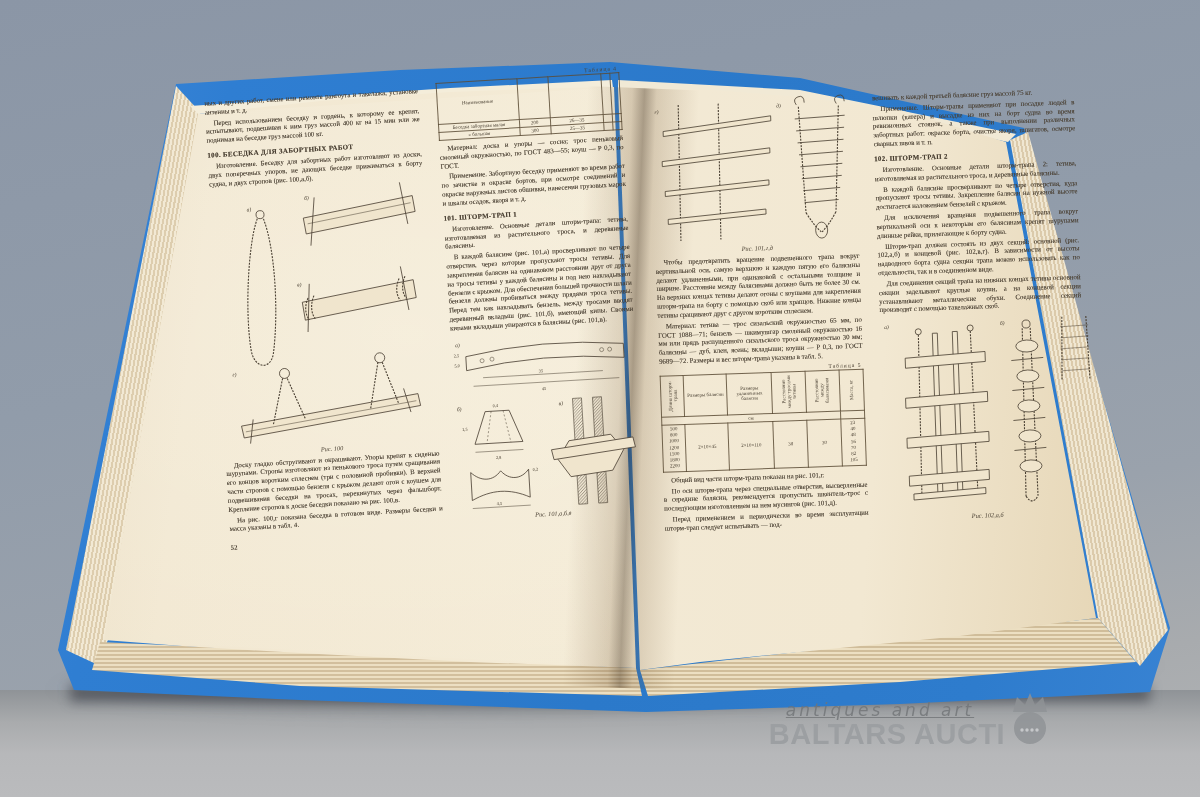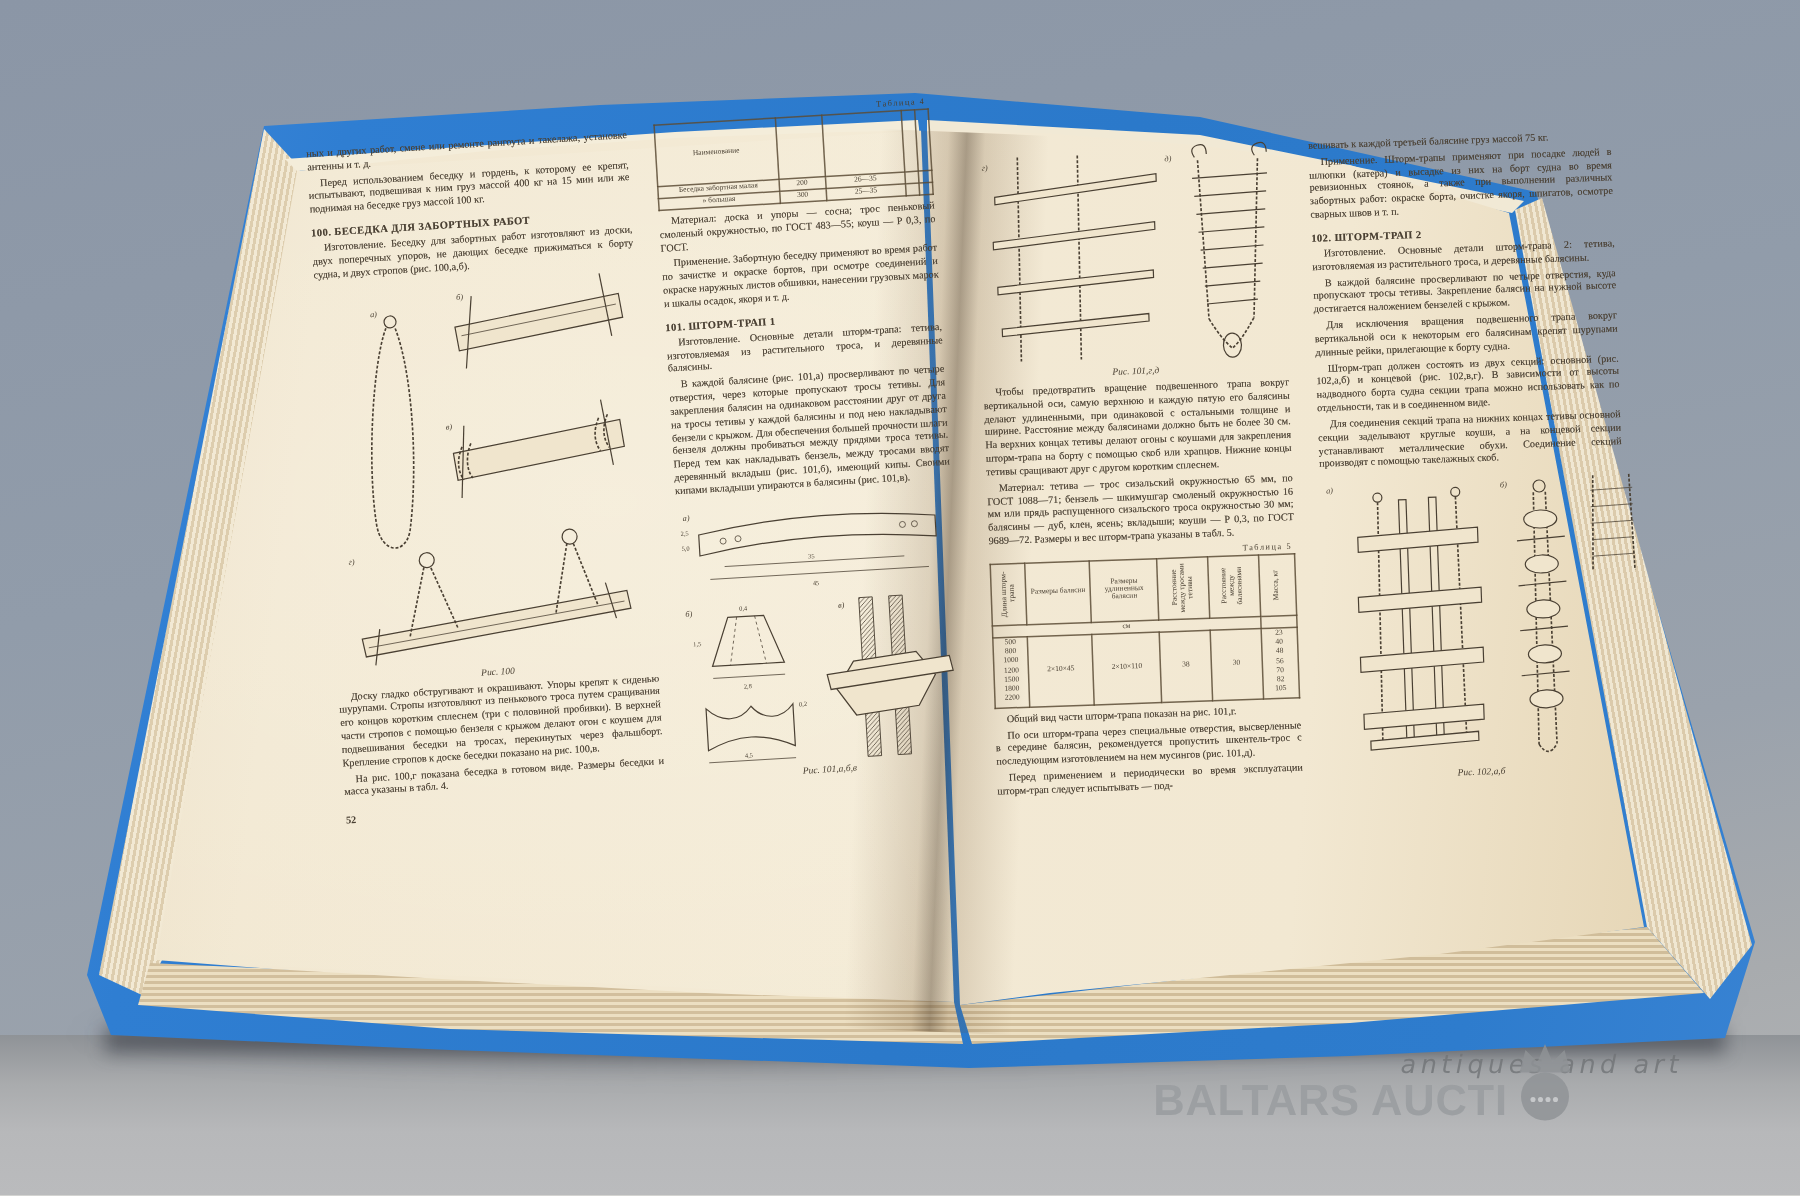--- a/index.html
+++ b/index.html
@@ -78,22 +78,22 @@
   svg{display:block;}
   svg .ln{stroke:#4a4033;stroke-width:.8;fill:none;}
   svg .thin{stroke:#4a4033;stroke-width:.5;fill:none;}
   svg .rope{stroke:#4a4033;stroke-width:1.1;fill:none;stroke-dasharray:2 1.2;}
   svg .wood{fill:#f0e5cd;stroke:#4a4033;stroke-width:.8;}
   svg text{font-family:"Liberation Serif",serif;fill:#4a4033;font-size:5.5px;font-style:italic;}
   svg text.dim{font-size:4.3px;font-style:normal;}
   
   .wm{left:698px;top:700px;width:424px;color:#7c7f82;}
   .wm-tagline{font-family:"DejaVu Sans",sans-serif;font-style:italic;font-size:17px;
-     letter-spacing:3px;color:#717477;opacity:.8;text-align:right;margin-left:-60px;}
-  .wm-brand{display:flex;align-items:center;justify-content:center;margin-top:-2px;
+     letter-spacing:3px;color:#717477;opacity:.8;text-align:center;margin-left:-60px;text-decoration:underline;}
+  .wm-brand{display:flex;align-items:flex-start;justify-content:center;margin-top:-2px;
      font-family:"Liberation Sans",sans-serif;font-weight:bold;font-size:29px;
      letter-spacing:.5px;color:#9b9ea1;opacity:.92;}
   .wm-orb{margin:-26px 1px 0 1px;}
 </style>
 </head>
 <body>
 
 <div class="scene">
   <div class="abs backdrop"></div>
   <div class="abs surface"></div>

